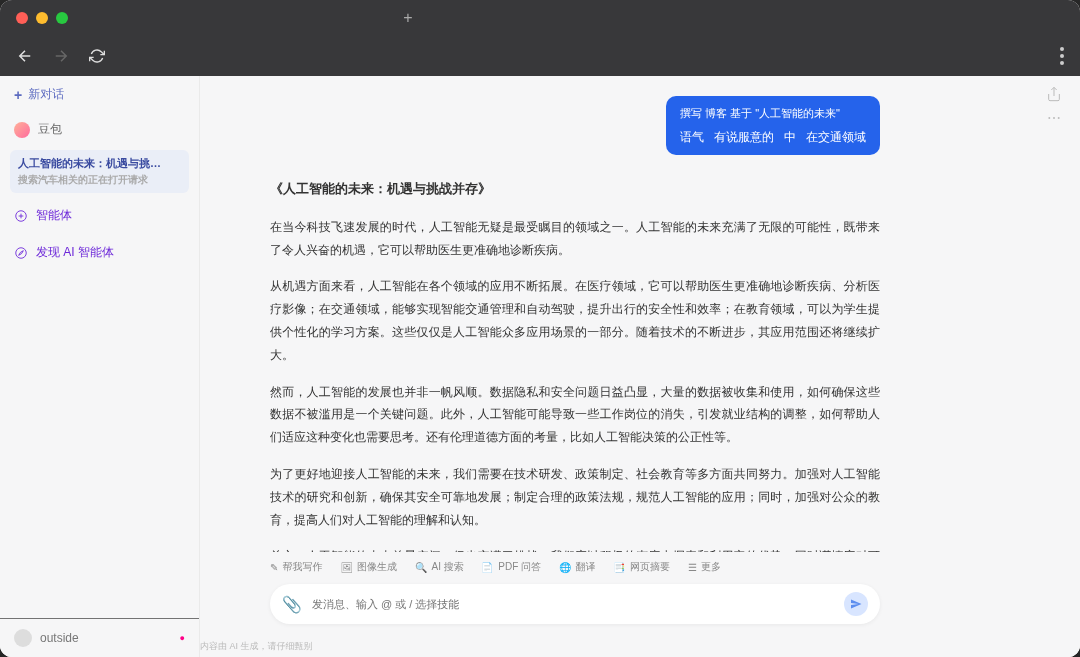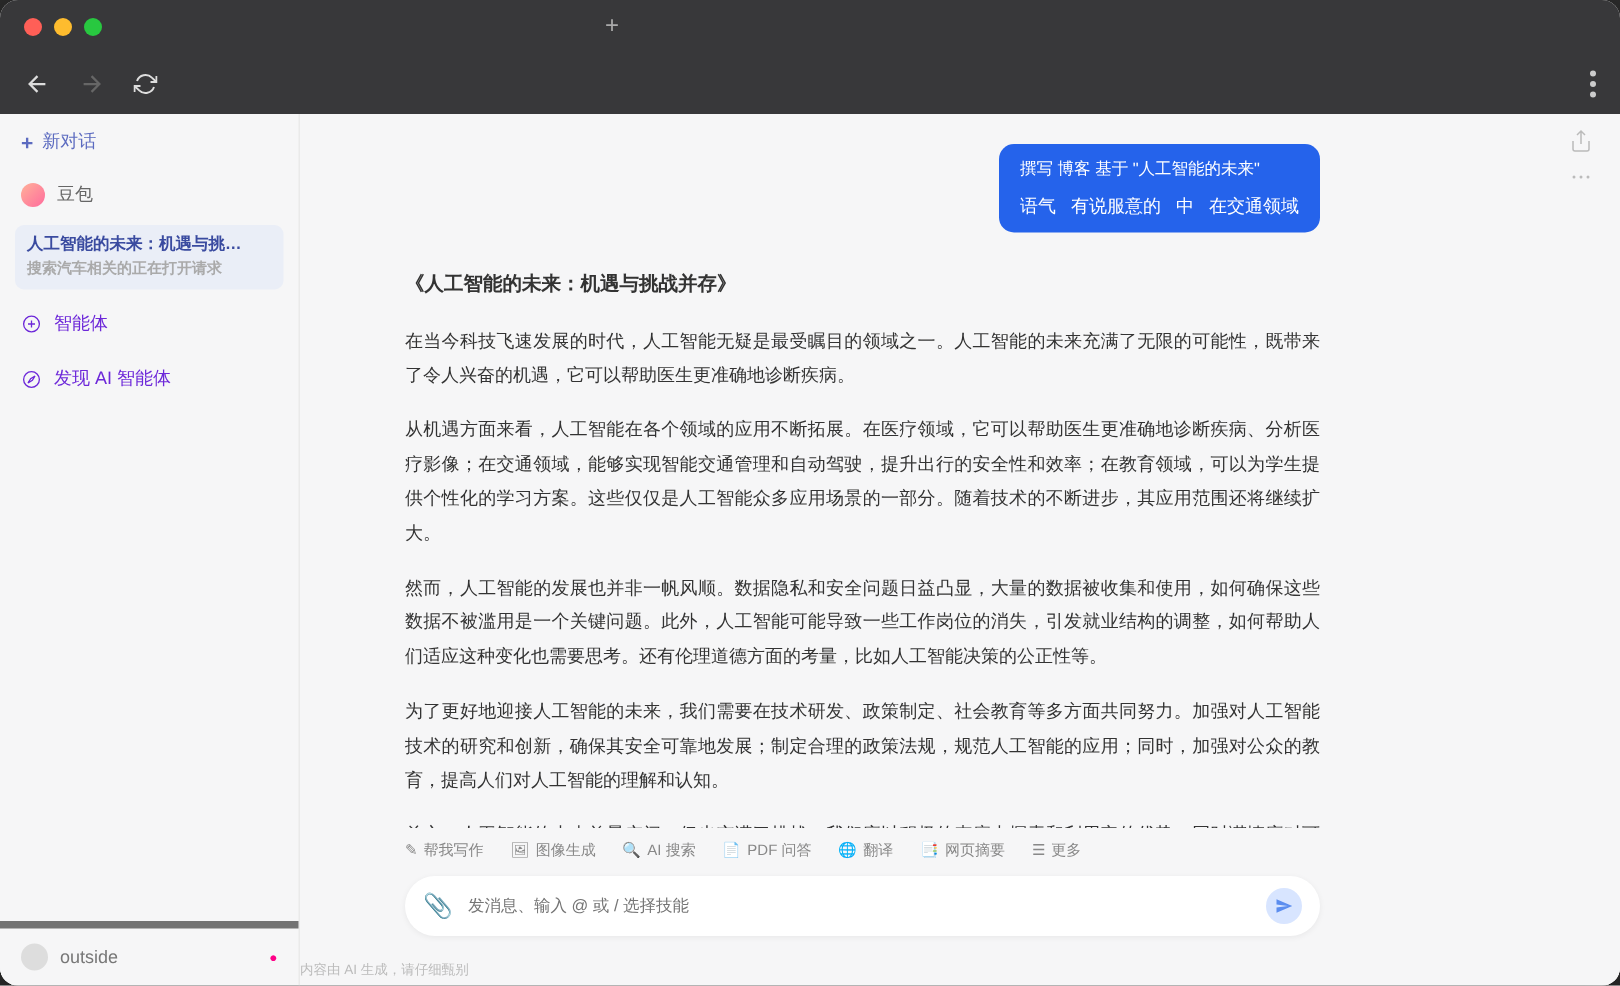--- a/index.html
+++ b/index.html
@@ -22,21 +22,21 @@
 .side-top { padding: 10px 14px; }
 .newchat { color: #5c6bc0; font-size: 12px; display: inline-flex; align-items: center; gap: 6px; cursor: pointer; }
 .newchat .plus { font-size: 14px; font-weight: bold; }
 .group { padding: 8px 14px; display: flex; align-items: center; gap: 8px; color: #666; }
 .avatar { width: 16px; height: 16px; border-radius: 50%; background: linear-gradient(135deg,#ffb199,#ff6b9d); }
 .chat-item { margin: 4px 10px; padding: 6px 8px; border-radius: 6px; font-size: 11px; line-height: 1.4; font-weight: bold; }
 .chat-item.active { background: #eaeef7; color: #3a4ba0; }
 .chat-item .sub { color: #aaa; font-size: 10px; margin-top: 2px; }
 .side-item { padding: 10px 14px; display: flex; align-items: center; gap: 8px; color: #6d28d9; cursor: pointer; }
 .side-icon { width: 14px; height: 14px; }
-.side-bottom { margin-top: auto; padding: 10px 14px; display: flex; align-items: center; gap: 8px; color: #777; font-size: 12px; border-top: 5px solid #737373; }
+.side-bottom { margin-top: auto; padding: 10px 14px; display: flex; align-items: center; gap: 8px; color: #777; font-size: 12px; border-top: 1px solid #737373; }
 .side-bottom .avatar2 { width: 18px; height: 18px; border-radius: 50%; background: #ddd; }
 .side-bottom .badge { margin-left: auto; color: #f08; font-size: 9px; }
 .main { flex: 1; display: flex; flex-direction: column; min-width: 0; background: #f6f6f7; position: relative; }
 .main-top-actions { position: absolute; top: 10px; right: 18px; display: flex; flex-direction: column; gap: 8px; color: #bbb; }
 .top-act { width: 16px; height: 16px; }
 .content { flex: 1; overflow-y: auto; padding: 20px 200px 10px 70px; }
 .usermsg { display: flex; justify-content: flex-end; margin-bottom: 22px; }
 .usermsg .bubble { background: #2563eb; color: #fff; border-radius: 10px; padding: 8px 14px; font-size: 11px; line-height: 1.7; max-width: 260px; }
 .usermsg .bubble .line2 { display: flex; gap: 10px; margin-top: 4px; font-size: 12px; }
 .article { font-size: 12px; color: #333; line-height: 1.9; }

